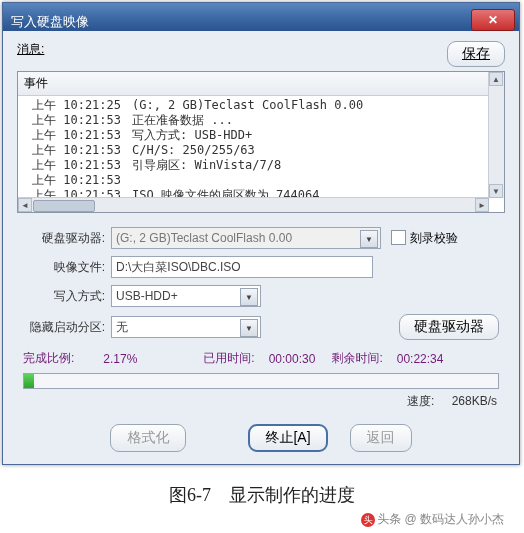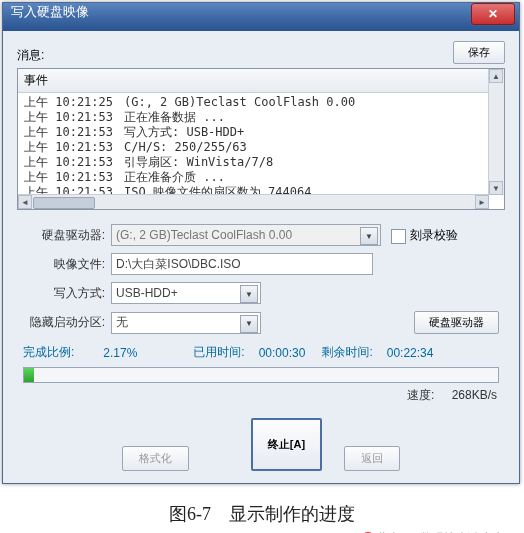--- a/index.html
+++ b/index.html
@@ -14,21 +14,21 @@
     width: 516px;
     margin: 2px;
     border: 1px solid #4b6a97;
     background: #e9eef5;
     box-shadow: 0 0 4px rgba(0,0,0,0.4);
   }
   .titlebar {
     height: 28px;
     background: linear-gradient(to bottom, #5b86c0 0%, #3e6aa5 50%, #2a5390 100%);
     display: flex;
-    align-items: flex-start;
+    align-items: flex-end;
     justify-content: space-between;
     padding: 0 4px 0 8px;
     color: #fff;
   }
   .titlebar-title { font-size: 13px; }
   .close-btn {
     width: 42px;
     height: 20px;
     background: linear-gradient(to bottom, #e57373, #c92e2e);
     border: 1px solid #8a1a1a;
@@ -39,47 +39,48 @@
     justify-content: center;
     font-size: 12px;
     font-weight: bold;
   }
   .content {
     padding: 10px 14px 12px 14px;
   }
   .msg-header {
     display: flex;
     justify-content: space-between;
-    align-items: flex-end;
+    align-items: flex-start;
     margin-bottom: 4px;
+    text-decoration: underline;
   }
   .btn {
     border: 1px solid #9aa6b5;
     background: linear-gradient(to bottom, #fdfdfd, #e6ebf2);
     padding: 3px 14px;
-    font-size: 11px;
-    border-radius: 2px;
+    font-size: 14px;
+    border-radius: 9px;
   }
   .log-box {
     border: 1px solid #8a96a5;
     background: #fff;
     height: 140px;
     overflow: hidden;
     position: relative;
   }
   .log-head {
     display: flex;
     border-bottom: 1px solid #c8ced7;
     background: linear-gradient(to bottom,#f7f9fb,#e8ecf1);
     padding: 3px 6px;
     font-size: 12px;
   }
   .col-time { width: 100px; }
   .col-event { flex: 1; }
-  .log-rows { padding: 2px 6px; font-family: "SimSun", monospace; font-size: 12px; line-height: 15px; color:#333;}
+  .log-rows { padding: 2px 14px; font-family: "SimSun", monospace; font-size: 12px; line-height: 15px; color:#333;}
   .log-row { display: flex; }
   .sb-bottom {
     position:absolute; bottom:0; left:0; right:15px; height:14px;
     background:#e8ecf1; border-top:1px solid #c8ced7;
   }
   .sb-bottom .thumb{position:absolute; left:15px; top:2px; width:60px; height:10px; background:#c5cedb; border:1px solid #9aa6b5; border-radius:2px;}
   .sb-bottom .arrow{position:absolute; top:0; width:14px; height:14px; background:#dde3ea; border:1px solid #b4bdc9; box-sizing:border-box; display:flex;align-items:center;justify-content:center;color:#555;font-size:8px;}
   .sb-arr-l{left:0;} .sb-arr-r{right:0;}
   .sb-right{position:absolute; top:0; bottom:14px; right:0; width:15px; background:#e8ecf1; border-left:1px solid #c8ced7;}
   .sb-right .arrow{position:absolute; left:0; width:14px; height:14px; background:#dde3ea; border:1px solid #b4bdc9; box-sizing:border-box;display:flex;align-items:center;justify-content:center;color:#555;font-size:8px;}
@@ -124,40 +125,40 @@
     padding: 0 4px;
     font-size: 12px;
     display:flex; align-items:center;
     color:#444;
     text-align:right;
   }
   .checkbox {
     width:13px; height:13px; border:1px solid #8a96a5; background:#fff; margin-right:4px;
   }
   .stats-row {
-    display:flex; align-items:center; margin-top:10px; font-size:12px; color:#0369a1;
+    display:flex; align-items:center; margin-top:10px; font-size:12px; color:#701a75;
     padding: 0 6px;
   }
   .progress {
     margin: 6px 6px 0 6px;
     height: 14px;
     border: 1px solid #9aa6b5;
     background: #f4f6f9;
     position: relative;
   }
   .progress-fill {
     position:absolute; left:0; top:0; bottom:0;
     background: linear-gradient(to bottom,#5fd25f,#2aa52a);
   }
   .speed-row { text-align:right; padding: 4px 8px 0 0; color:#333;}
   .btn-row {
     display:flex; justify-content:center; gap:22px; margin-top:14px;align-items:flex-end;
   }
   .btn-row .btn { padding: 4px 16px; }
-  .btn.primary { border:2px solid #4a6fa5; font-weight:bold; padding:17px 15px;margin-left:40px;}
+  .btn.primary { border:2px solid #4a6fa5; font-weight:normal; padding:3px 15px;margin-left:40px;}
   .btn.disabled { color:#999; }
   .caption {
     text-align:center;
     font-family: "SimSun", serif;
     font-size: 18px;
     margin: 18px 0 4px 0;
     color:#222;
   }
   .watermark {
     text-align:right;
@@ -209,21 +210,20 @@
           <div class="log-row">
             <div class="col-time">上午 10:21:53</div>
             <div class="col-event">C/H/S: 250/255/63</div>
           </div>
           <div class="log-row">
             <div class="col-time">上午 10:21:53</div>
             <div class="col-event">引导扇区: WinVista/7/8</div>
           </div>
           <div class="log-row">
             <div class="col-time">上午 10:21:53</div>
-            <div class="col-event">正在准备介质 ...</div>
           </div>
           <div class="log-row">
             <div class="col-time">上午 10:21:53</div>
             <div class="col-event">ISO 映像文件的扇区数为 744064</div>
           </div>
           <div class="log-row">
             <div class="col-time">上午 10:21:53</div>
             <div class="col-event">开始写入 ...</div>
           </div>
         </div>
@@ -238,21 +238,21 @@
       </div>
     </div>
 
     <div class="form-area">
       <div class="form-row">
         <div class="form-label">硬盘驱动器:</div>
         <div class="dropdown disabled" style="width:260px;">
           <span>(G:, 2 GB)Teclast CoolFlash      0.00</span>
           <div class="dd-arrow">▼</div>
         </div>
-        <div style="display:flex;align-items:flex-end;margin-left:10px;">
+        <div style="display:flex;align-items:flex-start;margin-left:10px;">
           <div class="checkbox"></div>
           <span>刻录校验</span>
         </div>
       </div>
 
       <div class="form-row">
         <div class="form-label">映像文件:</div>
         <div class="textinput" style="width:252px;">
           <span>D:\大白菜ISO\DBC.ISO</span>
         </div>
@@ -273,21 +273,21 @@
           <div class="dd-arrow">▼</div>
         </div>
         <div style="flex:1"></div>
         <button class="btn">硬盘驱动器</button>
       </div>
     </div>
 
     <div class="stats-row">
       <span>完成比例:</span>
       <span style="margin-left:29px; width:60px;">2.17%</span>
-      <span style="margin-left:30px;">已用时间:</span>
+      <span style="margin-left:40px;">已用时间:</span>
       <span style="margin-left:14px;">00:00:30</span>
       <span style="margin-left:16px;text-align:right;">剩余时间:</span>
       <span style="margin-left:14px;">00:22:34</span>
     </div>
 
     <div class="progress">
       <div class="progress-fill" id="pfill" style="width: 2.17%;"></div>
     </div>
 
     <div class="speed-row">

